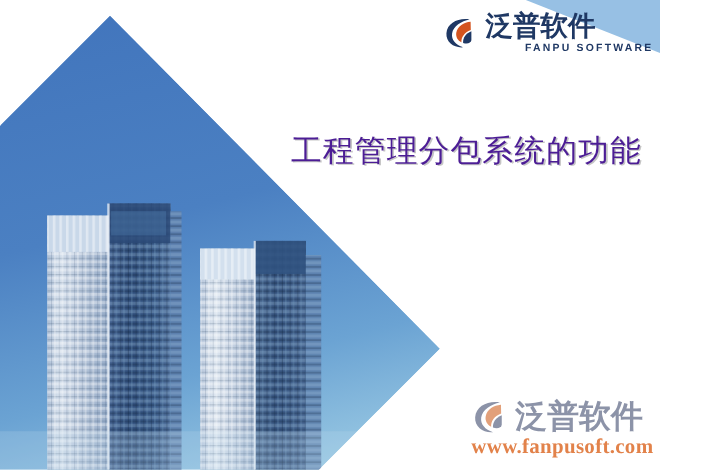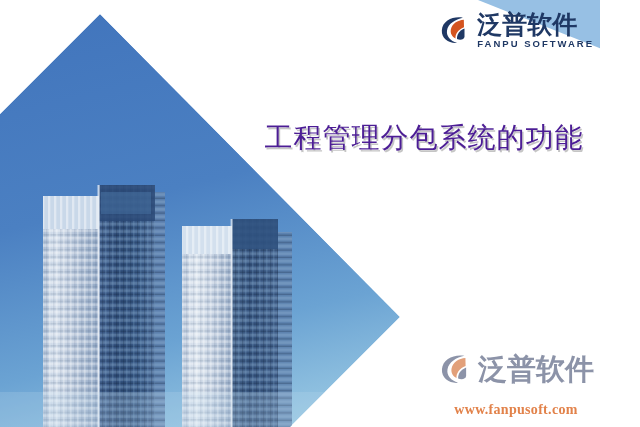--- a/index.html
+++ b/index.html
@@ -89,20 +89,21 @@
     letter-spacing: 0px;
     line-height: 26px;
   }
   .hl-en {
     font-family: "Liberation Sans", sans-serif;
     font-size: 9.5px;
     font-weight: 700;
     color: #1f3864;
     letter-spacing: 2.0px;
     margin-top: 2px;
+    margin-left: 36px;
   }
 
   
   .watermark {
     position: absolute;
     right: 6px;
     bottom: 9px;
     z-index: 8;
     text-align: center;
   }
@@ -120,25 +121,25 @@
   .wm-cn {
     font-family: "Liberation Sans", sans-serif;
     font-size: 29px;
     font-weight: 700;
     color: #8c93a8;
     line-height: 30px;
     letter-spacing: 0px;
   }
   .wm-url {
     font-family: "Liberation Serif", serif;
-    font-size: 14px;
+    font-size: 19px;
     font-weight: 700;
     color: #e2824a;
     letter-spacing: 0.3px;
-    margin-top: 17px;
+    margin-top: 1px;
     text-align: center;
   }
 </style>
 </head>
 <body>
 
 <div class="slide">
 
   <svg class="corner-triangle" viewBox="0 0 640 427" preserveAspectRatio="none">
     <polygon points="478,0 640,0 640,64" fill="#97c0e4"></polygon>

